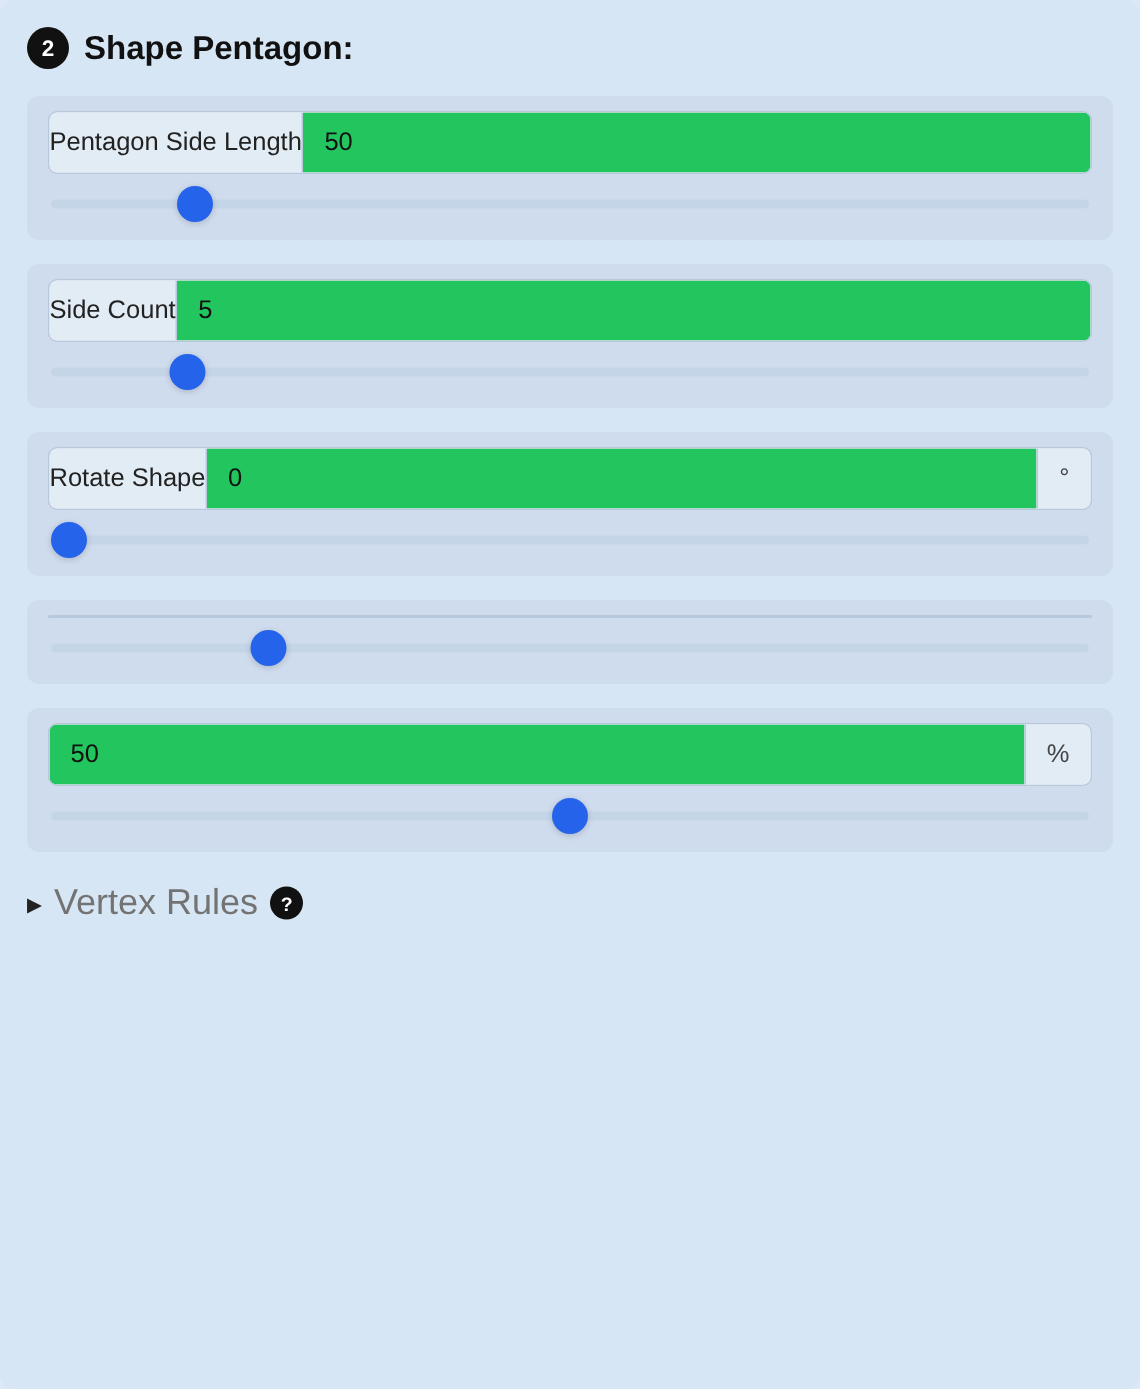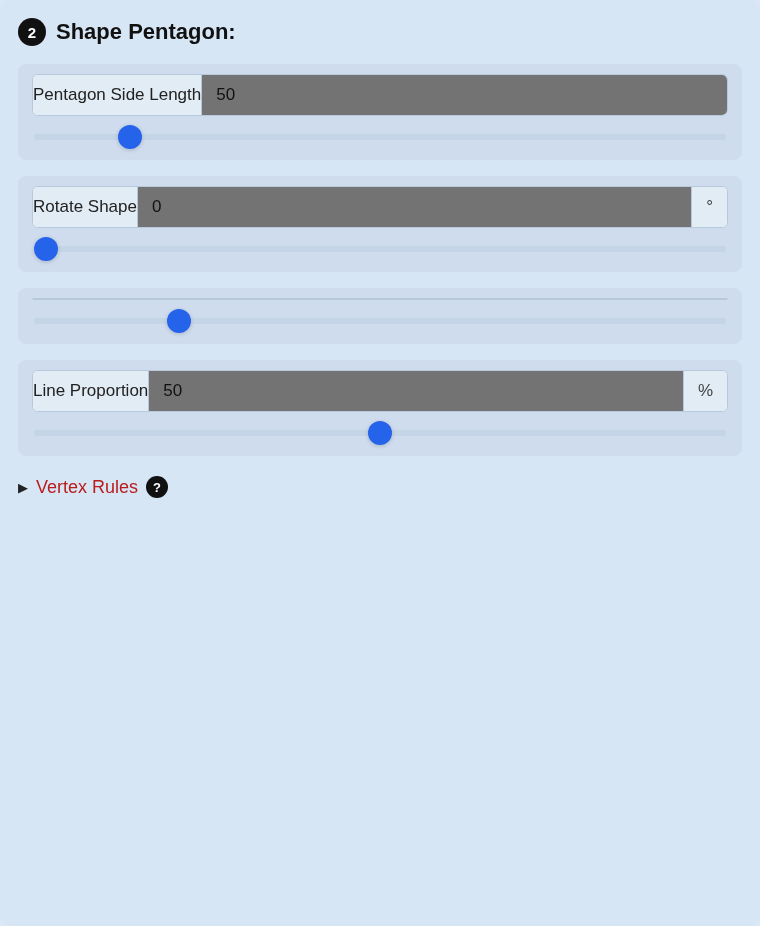--- a/index.html
+++ b/index.html
@@ -75,21 +75,21 @@
       border-right: 1.5px solid #b8c8dc;
       min-width: 0;
     }
 
     .input-value {
       flex: 1;
       border: none;
       outline: none;
       font-size: 17px;
       padding: 5px 14px;
-      background: #737373;
+      background: #22c55e;
       color: #111;
     }
 
     .input-unit {
       background: #e2ecf5;
       color: #444;
       font-size: 17px;
       padding: 10px 14px;
       display: flex;
       align-items: center;
@@ -142,23 +142,23 @@
       padding: 4px 0;
       cursor: pointer;
     }
 
     .triangle-icon {
       font-size: 13px;
       color: #222;
     }
 
     .vertex-label {
-      font-size: 18px;
+      font-size: 24px;
       font-weight: 500;
-      color: #b91c1c;
+      color: #737373;
     }
 
     .help-circle {
       display: inline-flex;
       align-items: center;
       justify-content: center;
       width: 22px;
       height: 22px;
       background: #111;
       color: #fff;
@@ -179,20 +179,29 @@
   <div class="setting-block">
     <div class="input-row">
       <span class="input-label">Pentagon Side Length</span>
       <input class="input-value" type="text" value="50" style="">
     </div>
     <div class="slider-wrap">
       <input type="range" min="0" max="400" value="50" style="">
     </div>
   </div>
 
+  <div class="setting-block">
+    <div class="input-row">
+      <span class="input-label">Side Count</span>
+      <input class="input-value" type="text" value="5" style="">
+    </div>
+    <div class="slider-wrap">
+      <input type="range" min="3" max="20" value="5" style="">
+    </div>
+  </div>
 
   <div class="setting-block">
     <div class="input-row">
       <span class="input-label">Rotate Shape</span>
       <input class="input-value" type="text" value="0" style="">
       <span class="input-unit">°</span>
     </div>
     <div class="slider-wrap">
       <input type="range" min="0" max="360" value="0" style="">
     </div>
@@ -201,21 +210,20 @@
   <div class="setting-block">
     <div class="input-row">
     </div>
     <div class="slider-wrap">
       <input type="range" min="1" max="5000" value="1000" style="">
     </div>
   </div>
 
   <div class="setting-block">
     <div class="input-row">
-      <span class="input-label">Line Proportion</span>
       <input class="input-value" type="text" value="50" style="">
       <span class="input-unit">%</span>
     </div>
     <div class="slider-wrap">
       <input type="range" min="0" max="100" value="50" style="">
     </div>
   </div>
 
   <div class="vertex-rules-row">
     <span class="triangle-icon">▶</span>

